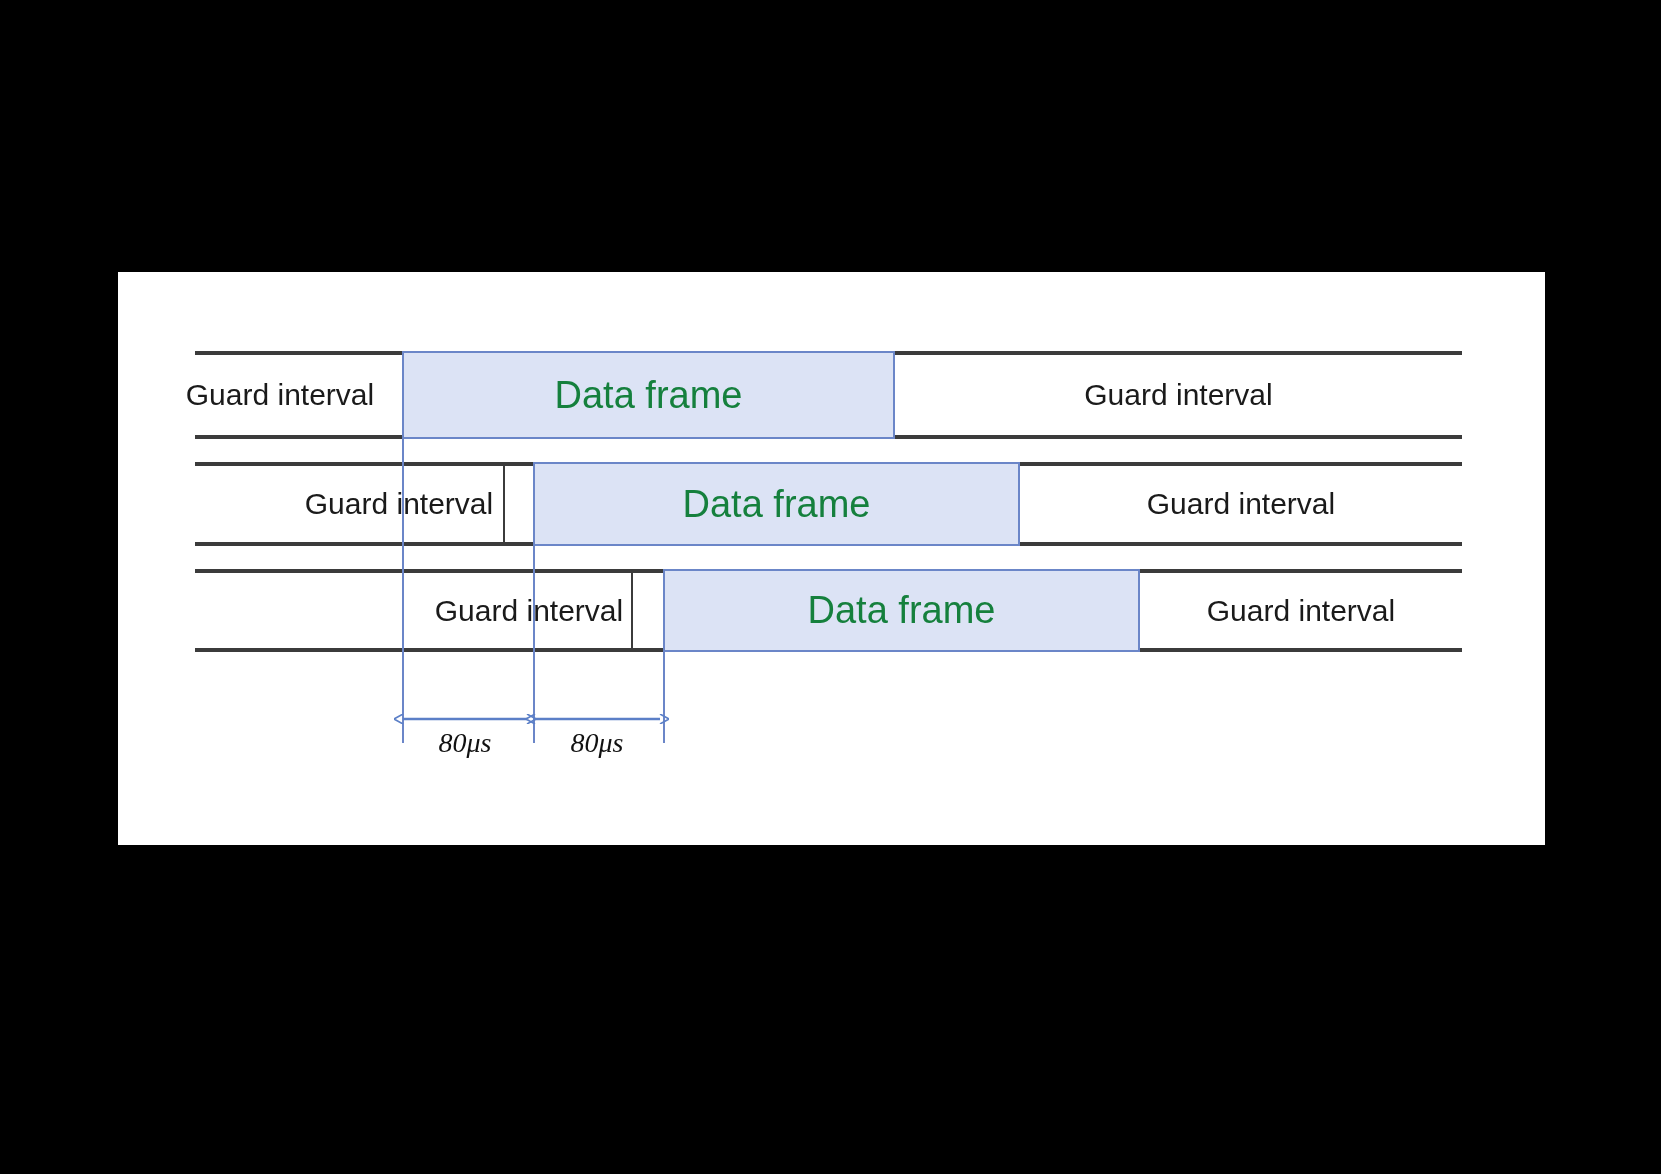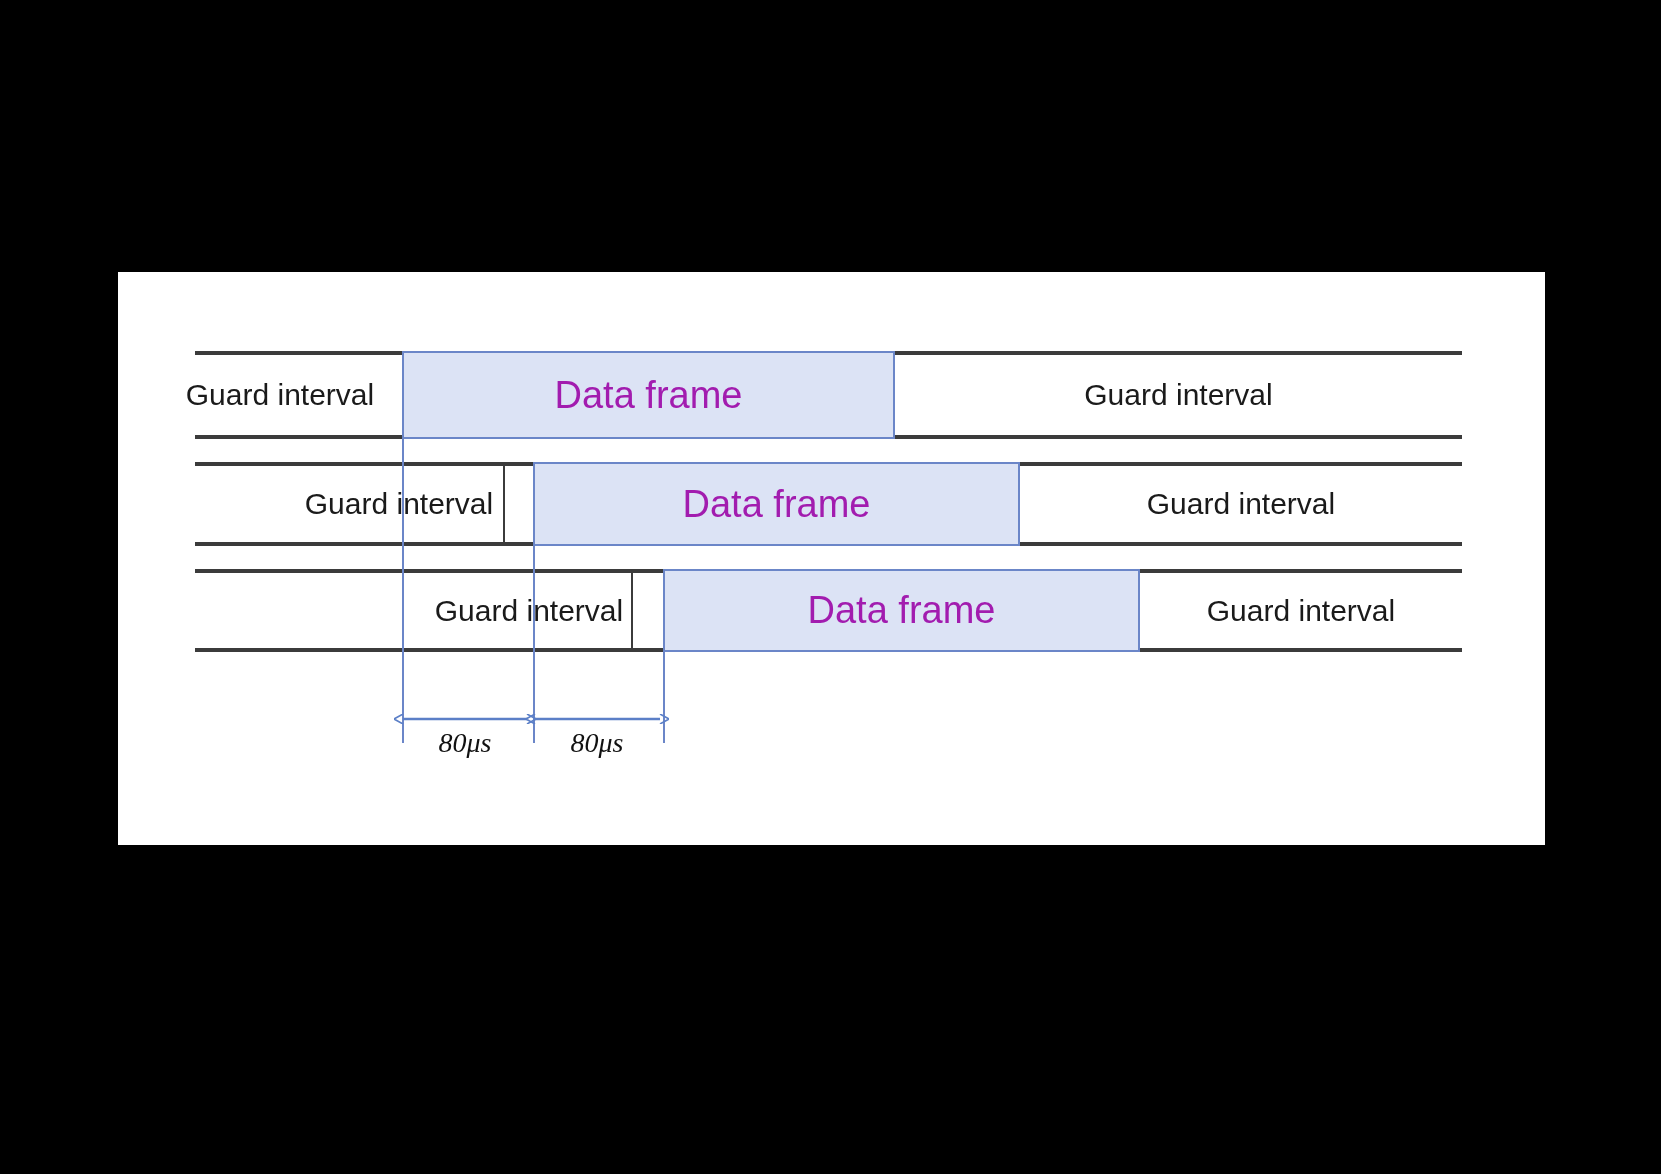--- a/index.html
+++ b/index.html
@@ -60,21 +60,21 @@
 
   
   .dataframe {
     position: absolute;
     background: #dce3f5;
     border: 2px solid #6b86c8;
     box-sizing: border-box;
     display: flex;
     align-items: center;
     justify-content: center;
-    color: #a21caf;
+    color: #15803d;
     white-space: nowrap;
   }
 
   
   .vsep {
     position: absolute;
     width: 2px;
     background: #3b3b3b;
   }
 

